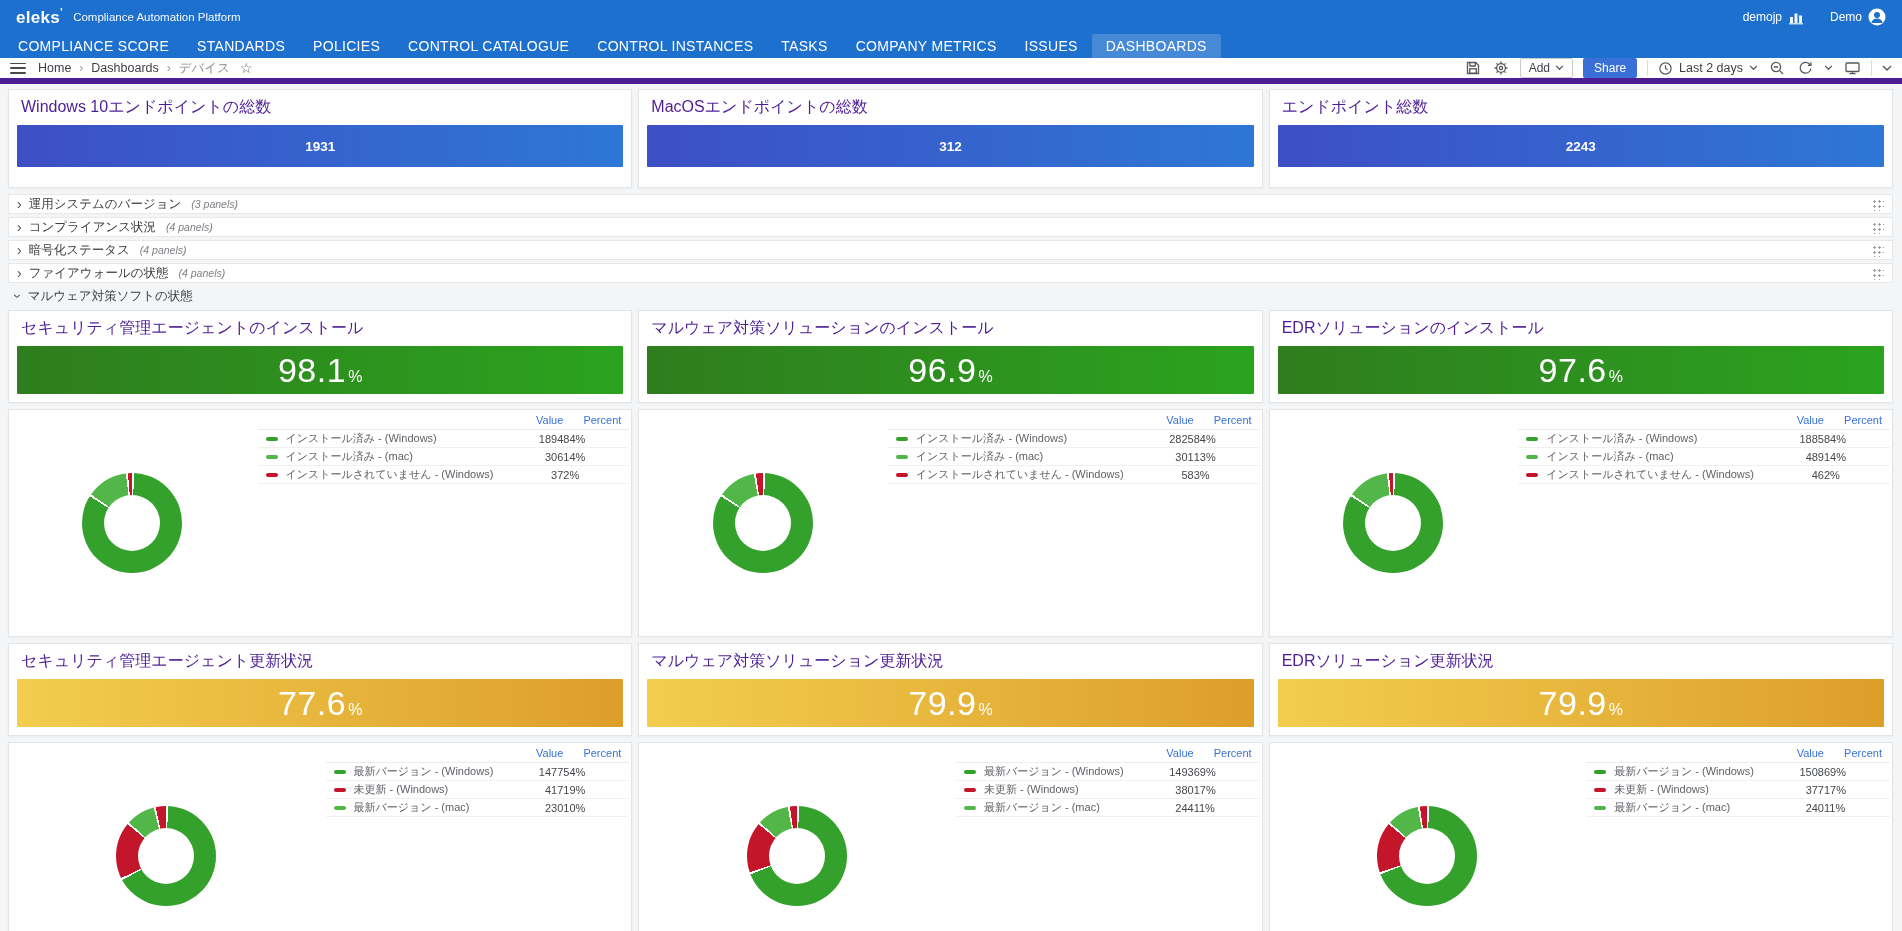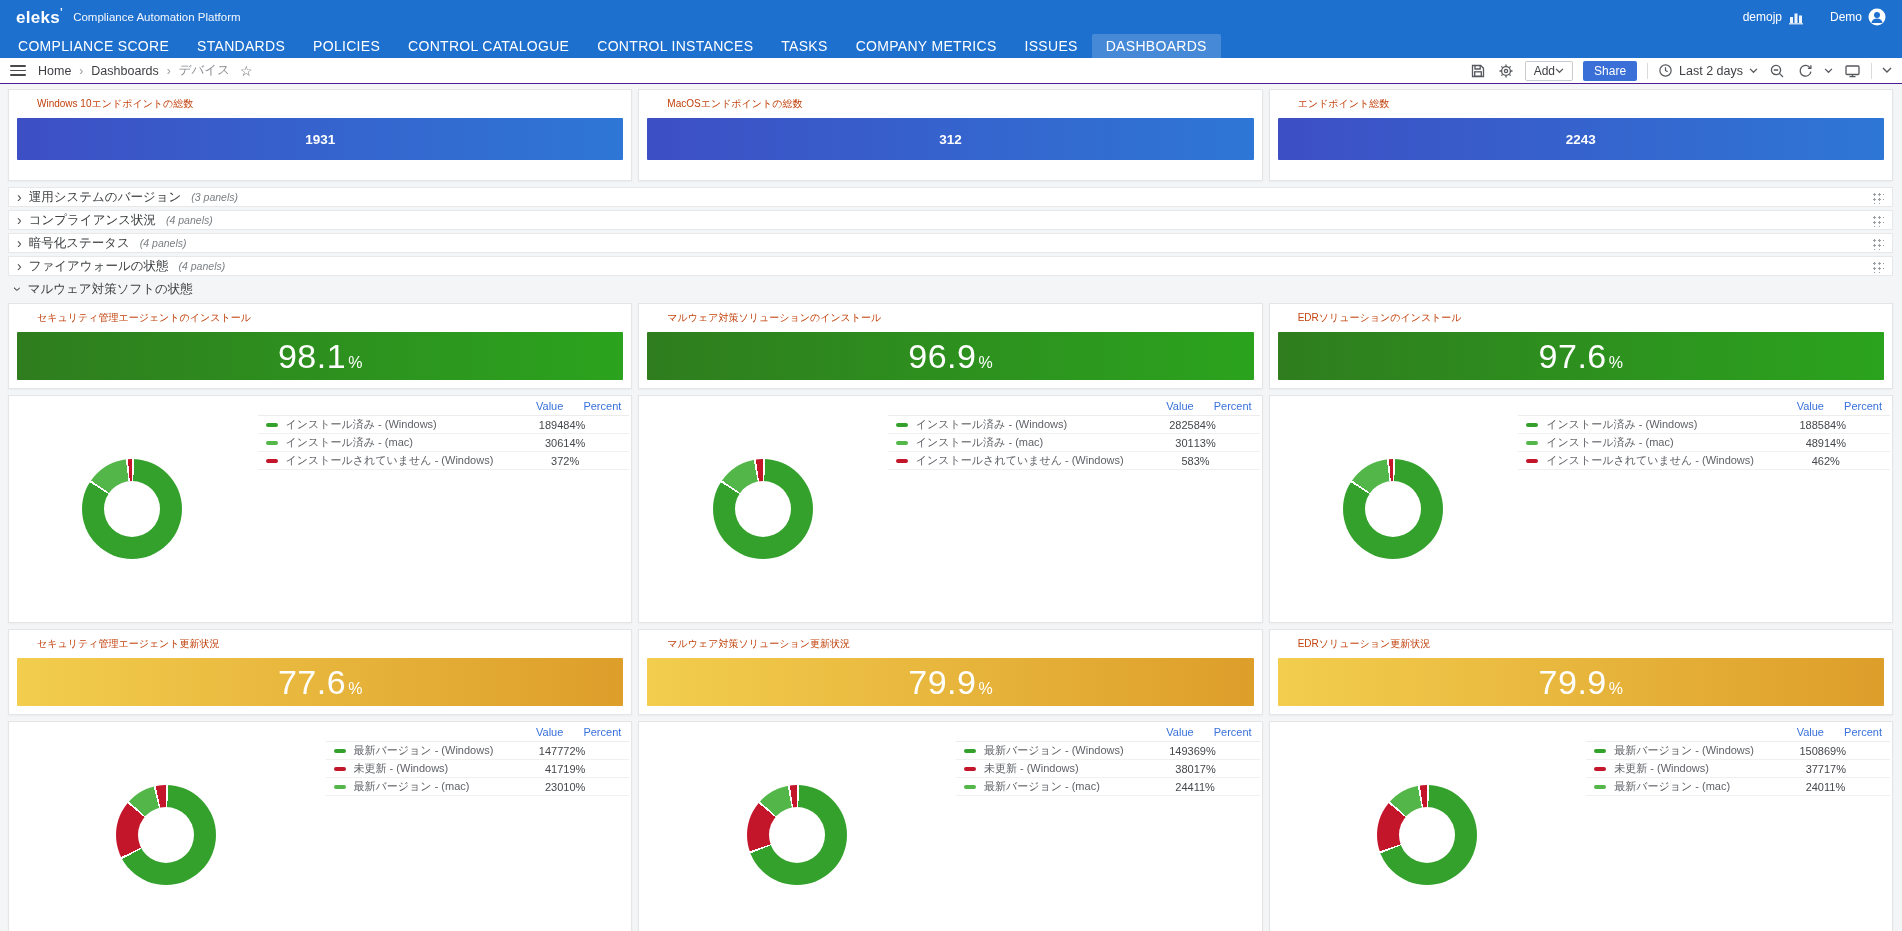--- a/index.html
+++ b/index.html
@@ -15,43 +15,43 @@
   .hdr-right { margin-left:auto; display:flex; align-items:center; gap:26px; }
   .hdr-item { display:flex; align-items:center; gap:6px; font-size:12px; cursor:pointer; }
 
   
   .nav { height:24px; background:#1e70cf; display:flex; align-items:stretch; padding:0 4px; }
   .nav-item { display:flex; align-items:center; padding:0 14px; color:#fff;
     font-size:14px; font-weight:normal; letter-spacing:.3px; cursor:pointer; }
   .nav-item.active { background:rgba(255,255,255,.18); border-radius:2px 2px 0 0; }
 
   
-  .toolbar { height:26px; background:#fff; border-bottom:1px solid #4c1d95;
+  .toolbar { height:26px; background:#fff; border-bottom:6px solid #4c1d95;
     display:flex; align-items:center; padding:0 10px; gap:8px; }
   .burger { width:16px; height:11px; display:flex; flex-direction:column;
     justify-content:space-between; cursor:pointer; margin-right:4px; }
   .burger span { height:1.6px; background:#4a4a4a; border-radius:1px; }
   .crumb { font-size:12.5px; color:#3d3f43; cursor:pointer; }
   .crumb.page { color:#8a8d91; }
   .crumb-sep { font-size:12px; color:#9a9da1; }
   .star { font-size:14px; color:#5a5d61; cursor:pointer; margin-left:2px; }
   .tb-right { margin-left:auto; display:flex; align-items:center; gap:10px; }
   .tb-icon { width:18px; height:18px; display:flex; align-items:center; justify-content:center; cursor:pointer; }
   .tb-divider { width:1px; height:16px; background:#d9dadb; }
-  .btn-add { display:flex; align-items:center; border:1px solid #c9cbcd;
+  .btn-add { display:flex; align-items:center; gap:5px; border:1px solid #c9cbcd;
     border-radius:2px; padding:2px 8px; font-size:12px; color:#3d3f43; background:#fff; cursor:pointer; }
   .btn-share { border:none; border-radius:2px; padding:3px 11px; font-size:12px;
     color:#fff; background:#3a6fd8; cursor:pointer; }
   .timepick { display:flex; align-items:center; gap:6px; font-size:12.5px; color:#3d3f43; cursor:pointer; }
 
   
   .canvas { height:847px; padding:5px 9px 0 8px; background:#f4f5f6; overflow:hidden; }
   .grid3 { display:grid; grid-template-columns:repeat(3,1fr); gap:6px; margin-bottom:6px; }
   .panel { background:#fff; border:1px solid #e4e5e6; box-shadow:0 1px 2px rgba(0,0,0,.04); }
-  .panel-title { font-size:10px; color:#c2410c; padding:7px 28px 5px; white-space:nowrap;
+  .panel-title { font-size:16px; color:#4c1d95; padding:7px 12px 5px; white-space:nowrap;
     overflow:hidden; text-overflow:ellipsis; }
 
   
   .stat-bar { height:42px; margin:2px 8px 20px; border-radius:1px; display:flex;
     align-items:center; justify-content:center; color:#fff; font-size:13.5px; font-weight:bold; }
 
   
   .dash-row { height:20px; background:#fff; border:1px solid #e7e8e9; margin-bottom:3px;
     display:flex; align-items:center; padding:0 8px; cursor:pointer; }
   .chev { font-size:14px; color:#4a4c4e; margin-right:7px; line-height:1; }
@@ -409,21 +409,21 @@
         </div>
       <div class="legend">
         <div class="legend-head">
           <span class="lh-val">Value</span>
           <span class="lh-pct">Percent</span>
         </div>
         <div class="legend-row">
           <span class="swatch" style="background: rgb(51, 161, 44);"></span>
           <span class="l-label">最新バージョン - (Windows)</span>
           <span class="l-val">1477</span>
-          <span class="l-pct">72%</span>
+          <span class="l-pct">54%</span>
         </div>
         <div class="legend-row">
           <span class="swatch" style="background: rgb(196, 22, 42);"></span>
           <span class="l-label">未更新 - (Windows)</span>
           <span class="l-val">417</span>
           <span class="l-pct">19%</span>
         </div>
         <div class="legend-row">
           <span class="swatch" style="background: rgb(82, 183, 72);"></span>
           <span class="l-label">最新バージョン - (mac)</span>

